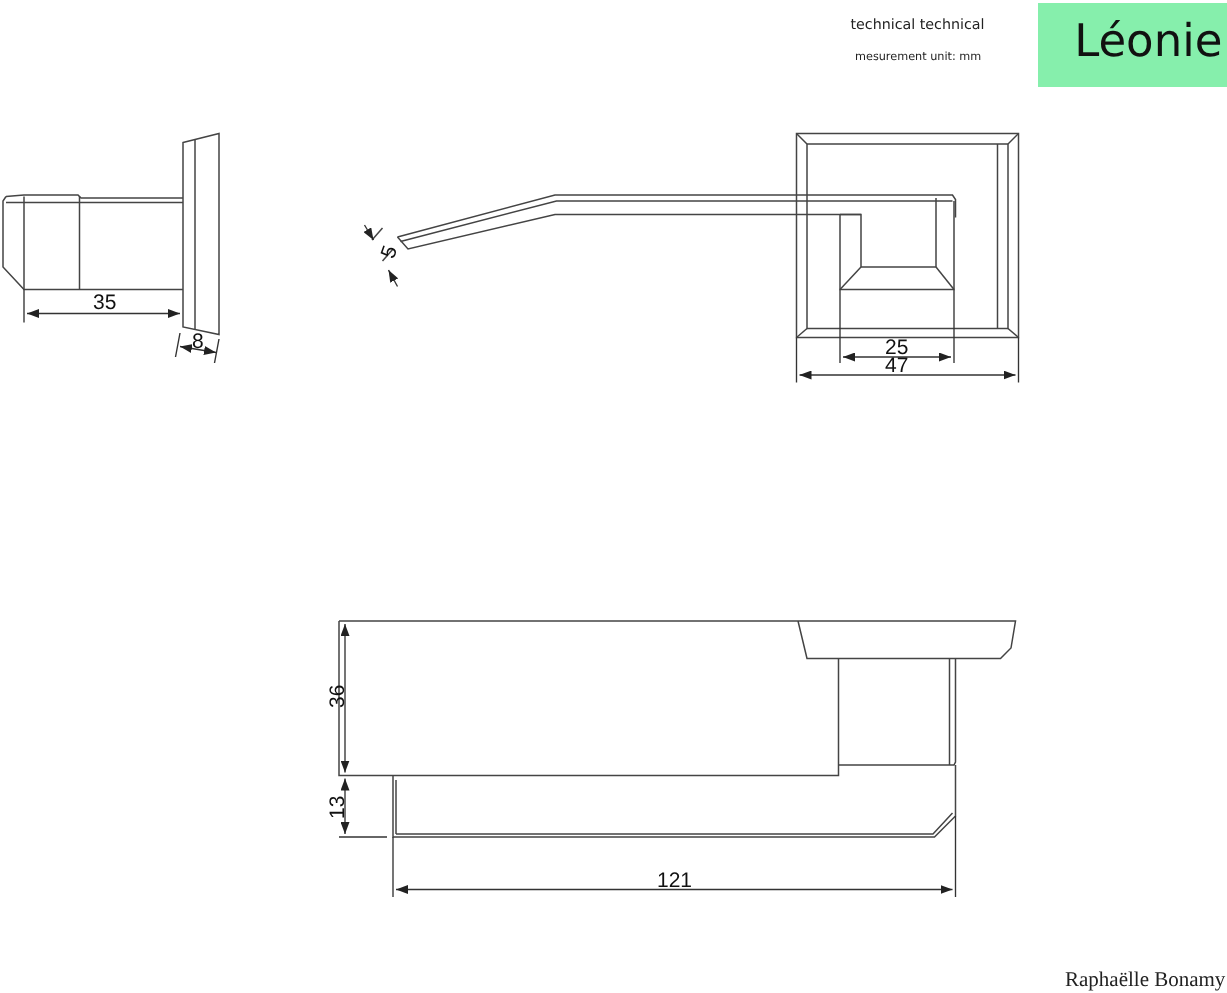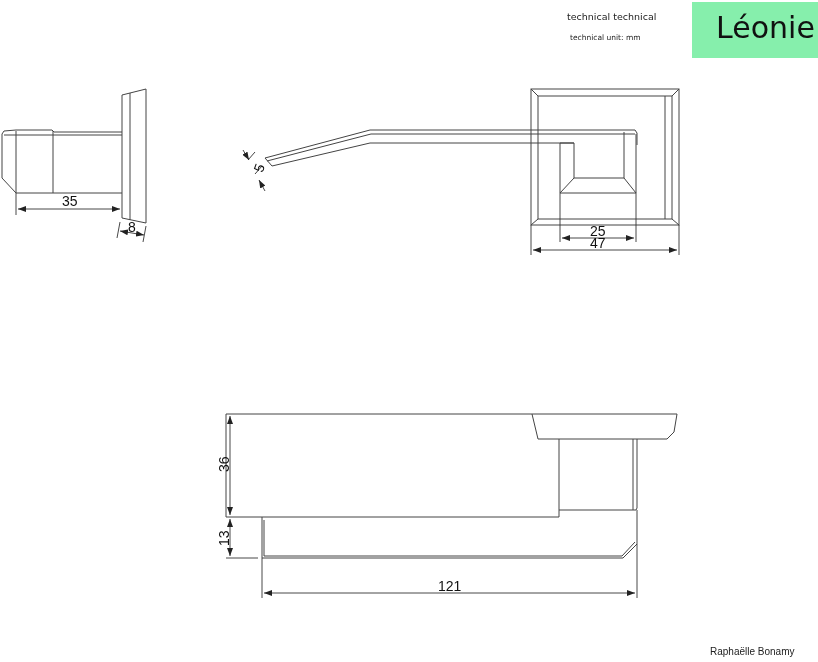--- a/index.html
+++ b/index.html
@@ -2,31 +2,31 @@
 <html><head>
 <meta charset="utf-8">
 <style>
   html, body { margin:0; padding:0; background:#ffffff; }
   body { width:818px; height:662px; position:relative; overflow:hidden; font-family:"Liberation Sans", sans-serif; }
   .hdr-sub { position:absolute; font-family:"DejaVu Sans", sans-serif; color:#222; }
   #hdr-title { left:567px; top:11px; font-size:9.5px; }
   #hdr-unit { left:570px; top:33px; font-size:7.5px; }
   #brand-box { position:absolute; left:692px; top:2px; width:147px; height:56px; background:#86efac; }
   #brand { position:absolute; left:0; right:0; top:8px; text-align:center; font-family:"DejaVu Sans", sans-serif; font-size:30px; color:#111; }
-  #designer { position:absolute; left:710px; top:646px; font-family:Liberation Sans, sans-serif; font-size:10px; color:#222; }
+  #designer { position:absolute; left:710px; top:646px; font-family:Liberation Serif, serif; font-size:14px; color:#222; }
   svg { position:absolute; left:0; top:0; }
   .ln { stroke:#444; stroke-width:1; fill:none; }
   .dm { stroke:#333; stroke-width:0.9; fill:none; }
   .dt { font-family:"Liberation Sans", sans-serif; font-size:14px; fill:#111; }
 </style>
 </head>
 <body>
 
 <div class="hdr-sub" id="hdr-title">technical technical</div>
-<div class="hdr-sub" id="hdr-unit">technical unit: mm</div>
+<div class="hdr-sub" id="hdr-unit">mesurement unit: mm</div>
 <div id="brand-box">
   <div id="brand">Léonie</div>
 </div>
 <div id="designer">Raphaëlle Bonamy</div>
 
 <svg width="818" height="662" viewBox="0 0 818 662">
   <defs>
     <marker id="ar" markerWidth="8" markerHeight="6" refX="8" refY="3" orient="auto-start-reverse" markerUnits="userSpaceOnUse">
       <path d="M0,0 L8,3 L0,6 Z" fill="#222"></path>
     </marker>

